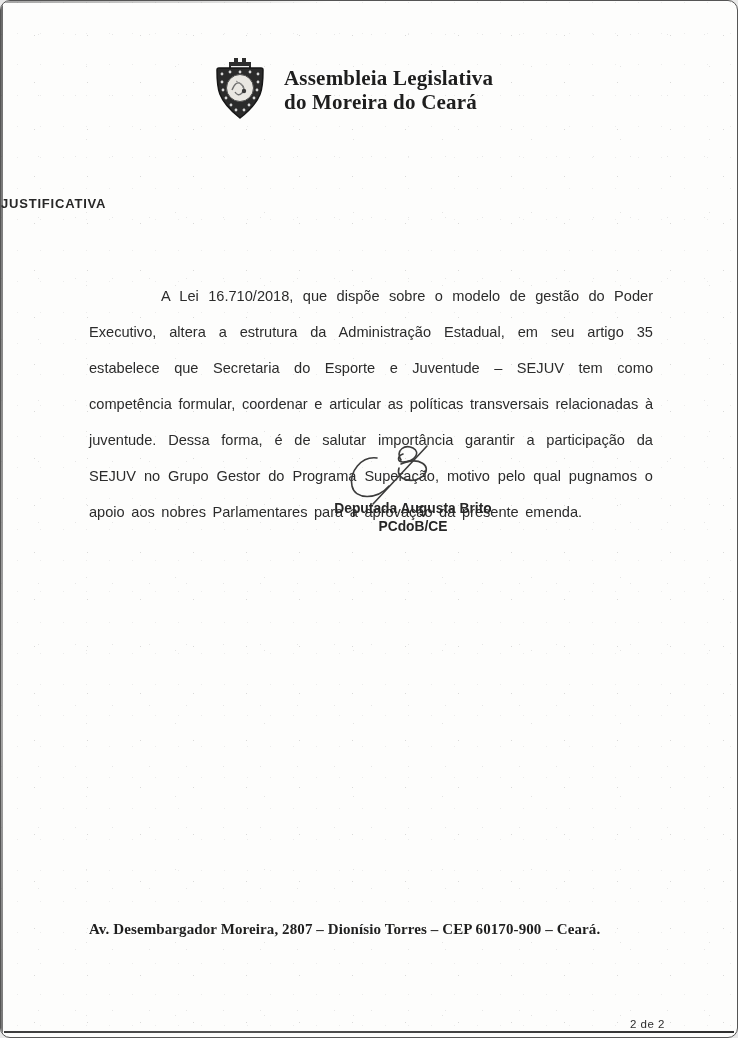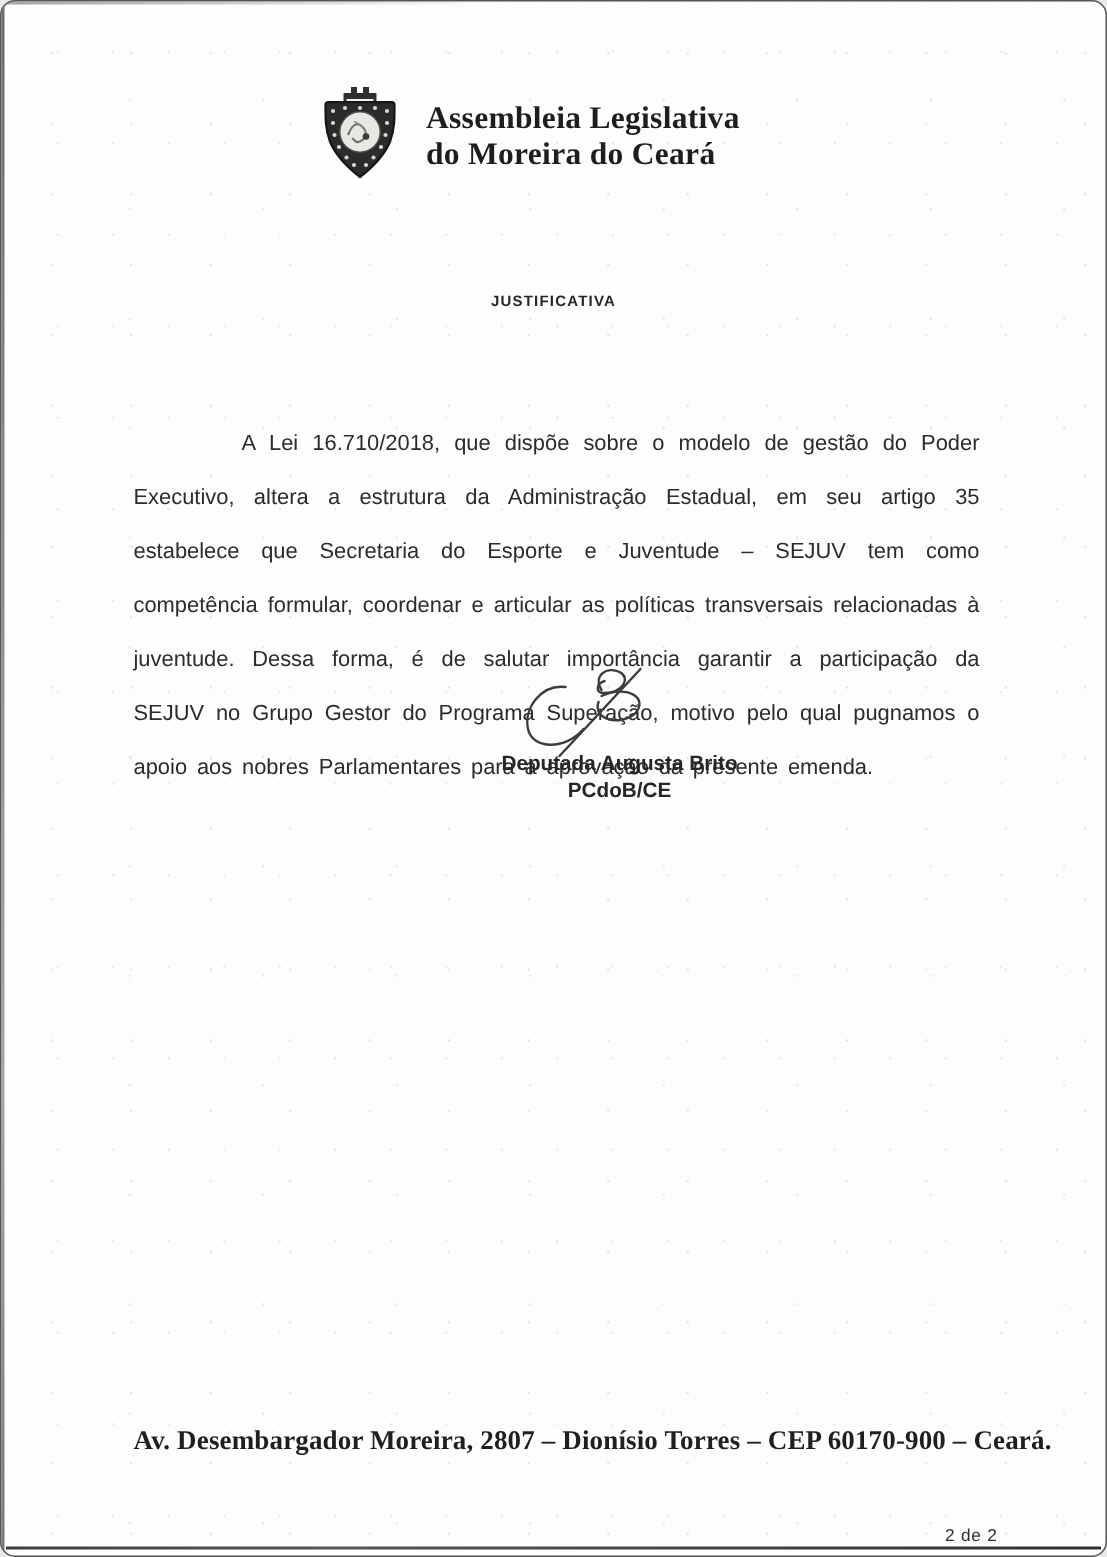--- a/index.html
+++ b/index.html
@@ -63,23 +63,22 @@
     line-height: 1.12;
     color: #1e1e1e;
     letter-spacing: 0.2px;
   }
 
   .doc-title {
     position: absolute;
     left: 0;
     top: 195px;
     width: 100%;
-    text-align: center;
-    font-weight: bold;
-    font-size: 10px;
+    font-weight: bold;
+    font-size: 13px;
     letter-spacing: 0.8px;
     color: #272727;
   }
 
   .doc-body {
     position: absolute;
     left: 88px;
     top: 262px;
     width: 564px;
     font-size: 14.6px;
@@ -115,24 +114,24 @@
     font-weight: bold;
     font-size: 13.8px;
     color: #262626;
     line-height: 1.3;
     margin-left: -8px;
   }
 
   .footer-address {
     position: absolute;
     left: 88px;
-    top: 949px;
+    top: 920px;
     font-family: "Liberation Serif", "DejaVu Serif", serif;
     font-weight: bold;
-    font-size: 18px;
+    font-size: 15px;
     color: #1f1f1f;
     letter-spacing: 0.1px;
   }
 
   .page-indicator {
     position: absolute;
     right: 72px;
     top: 1017px;
     font-size: 11.5px;
     color: #2e2e2e;

